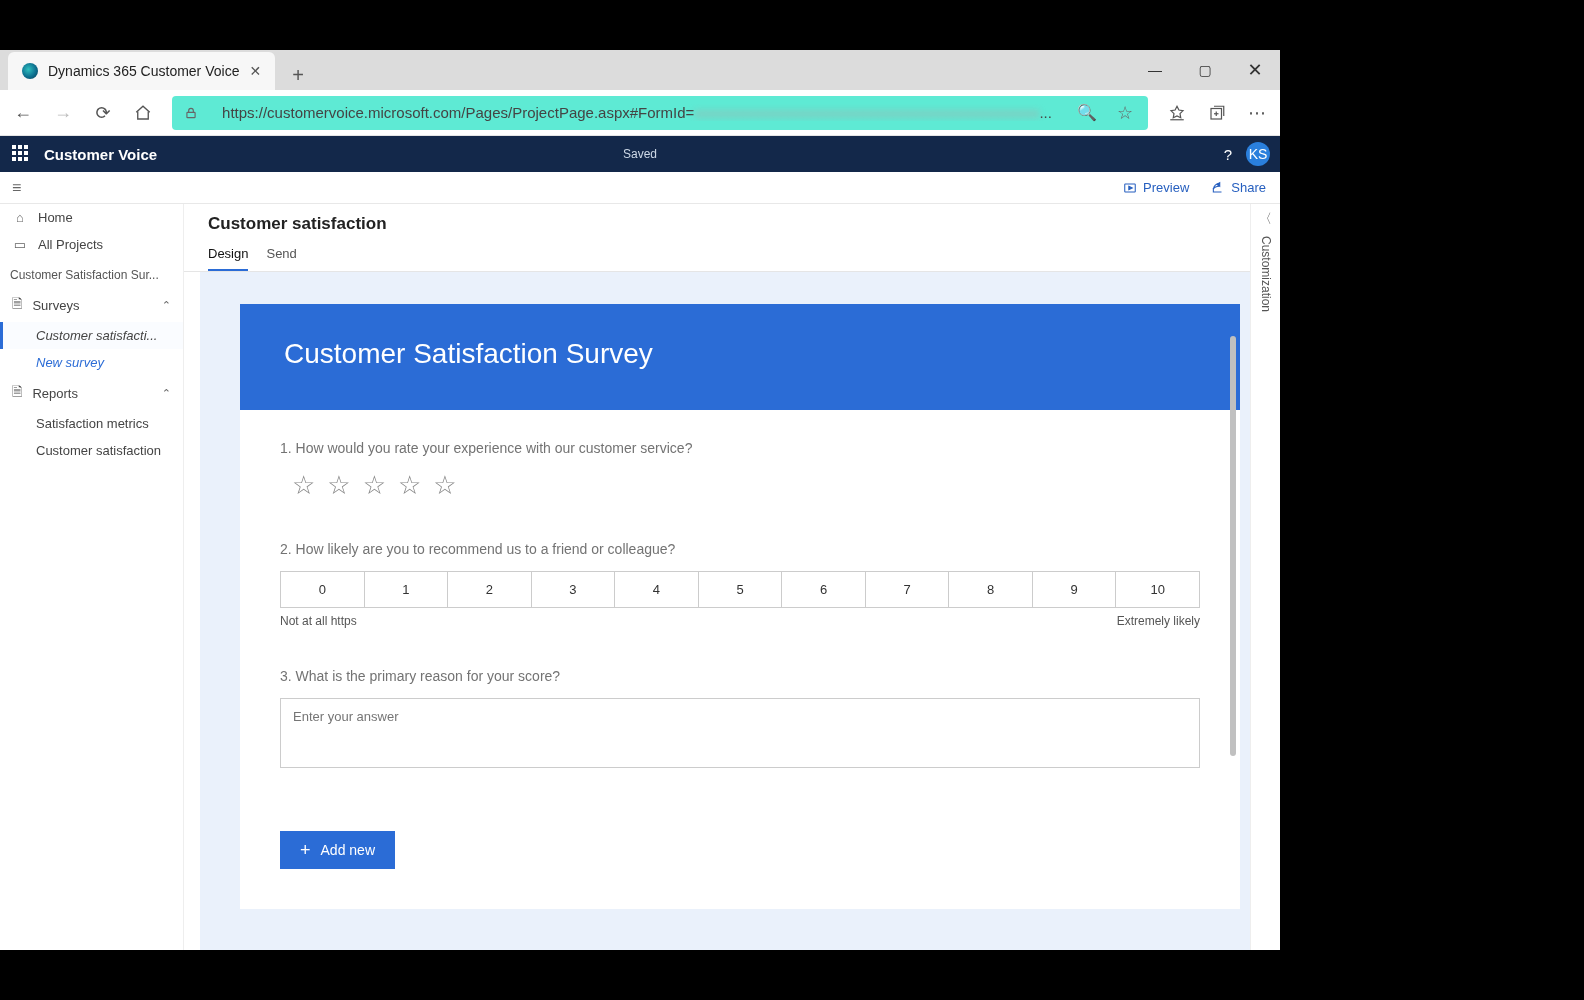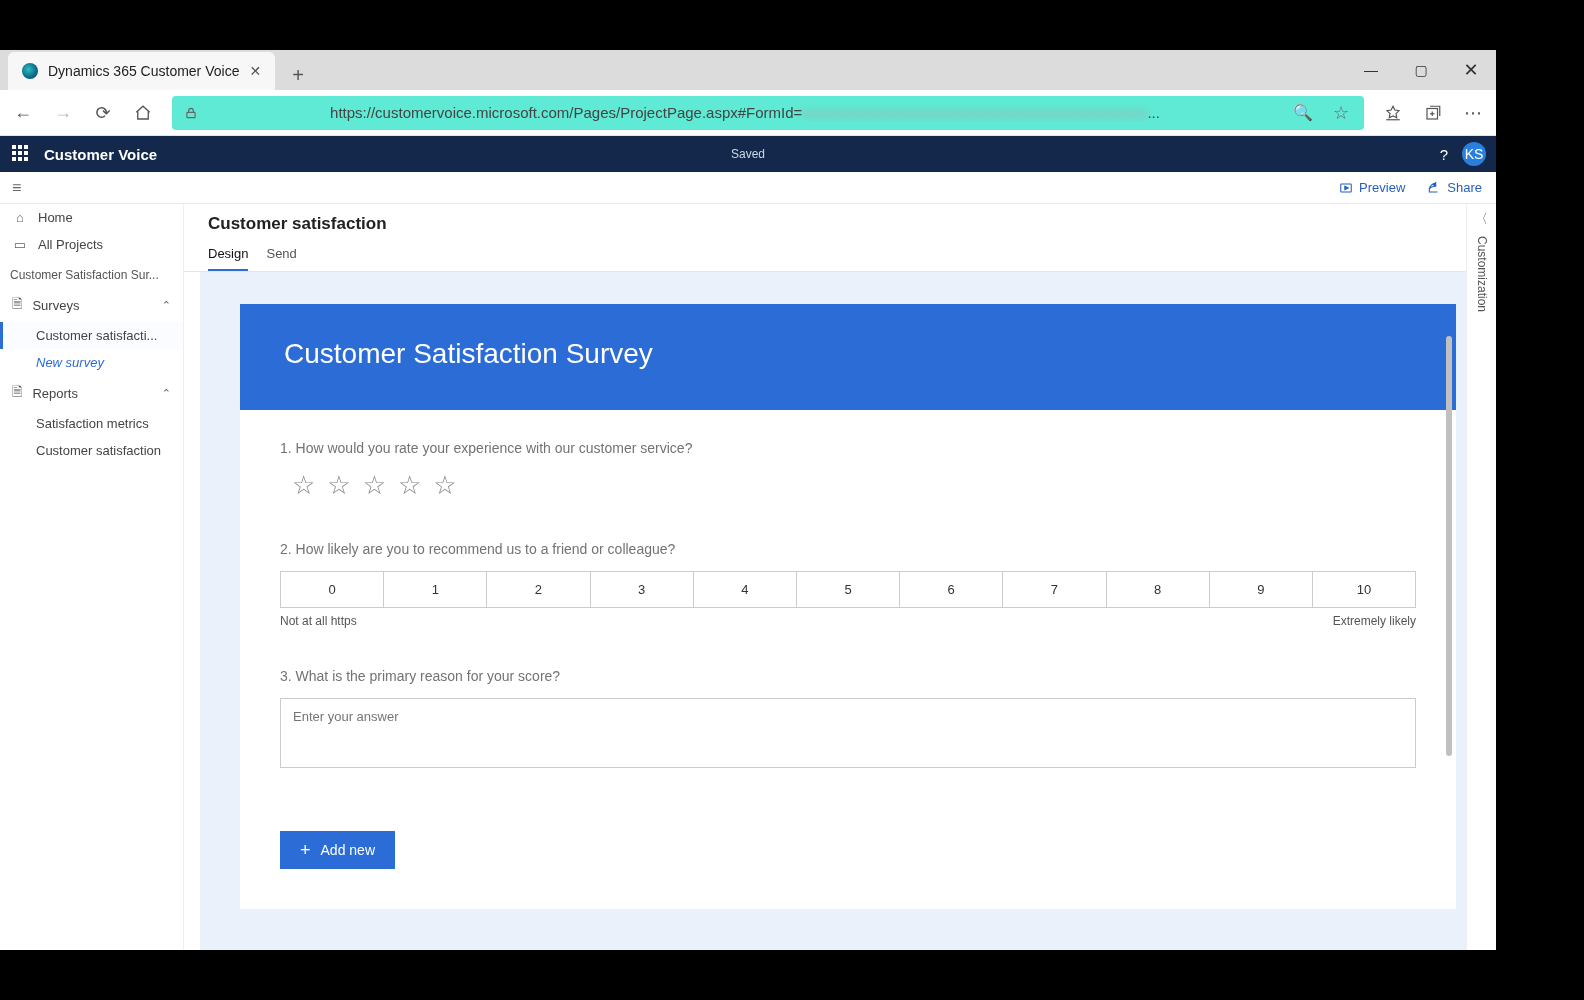--- a/index.html
+++ b/index.html
@@ -1,19 +1,19 @@
 <!DOCTYPE html>
 <html><head>
 <meta charset="utf-8">
 <style>
 * { box-sizing: border-box; margin: 0; padding: 0; font-family: "Segoe UI", Arial, sans-serif; }
 html, body { width: 1584px; height: 1000px; overflow: hidden; background: #000; }
 
 .letterbox { position: absolute; top: 0; left: 0; width: 1584px; height: 1000px; background: #000; }
-.frame { position: absolute; top: 50px; left: 0; width: 1496px; height: 900px; background: #fff; display: flex; flex-direction: column; }
+.frame { position: absolute; top: 50px; left: 0; width: 1280px; height: 900px; background: #fff; display: flex; flex-direction: column; }
 
 
 .tabbar { height: 40px; background: #dcdcdc; display: flex; align-items: flex-end; position: relative; }
 .tab { height: 38px; background: #f7f7f7; border-radius: 6px 6px 0 0; display: flex; align-items: center; padding: 0 14px; margin-left: 8px; gap: 10px; min-width: 260px; }
 .tab .favicon { width: 16px; height: 16px; border-radius: 50%; background: radial-gradient(circle at 40% 40%, #2fbfbf 0%, #0c6f8f 55%, #083a4f 100%); }
 .tab .title { font-size: 14px; color: #222; flex: 1; white-space: nowrap; overflow: hidden; text-overflow: ellipsis; }
 .tab .close { font-size: 14px; color: #555; cursor: pointer; }
 .newtab { width: 30px; height: 30px; margin-left: 8px; display: flex; align-items: center; justify-content: center; font-size: 20px; color: #555; cursor: pointer; }
 .winctrls { position: absolute; right: 0; top: 0; height: 40px; display: flex; }
 .winctrls > div { width: 50px; display: flex; align-items: center; justify-content: center; font-size: 14px; color: #333; cursor: pointer; }
@@ -48,21 +48,21 @@
 
 
 .sidebar { width: 184px; border-right: 1px solid #eee; background: #fff; font-size: 13px; color: #444; overflow: hidden; }
 .sidebar .sec { padding: 6px 12px; display: flex; align-items: center; gap: 10px; cursor: pointer; }
 .sidebar .sec .ic { width: 16px; text-align: center; color: #666; font-size: 13px; }
 .sidebar .projlabel { padding: 10px 10px 6px 10px; font-size: 12px; color: #555; white-space: nowrap; overflow: hidden; text-overflow: ellipsis; }
 .sidebar .group { padding: 6px 12px; display: flex; align-items: center; justify-content: space-between; cursor: pointer; }
 .sidebar .group .gleft { display: flex; align-items: center; gap: 10px; }
 .sidebar .chev { color: #666; font-size: 11px; }
 .sidebar .item { padding: 6px 12px 6px 36px; cursor: pointer; white-space: nowrap; overflow: hidden; text-overflow: ellipsis; }
-.sidebar .item.active { border-left: 3px solid #2b6cd6; background: #fafcff; padding-left: 33px; }
+.sidebar .item.active { border-left: 3px solid #2b6cd6; background: #fafcff; padding-left: 33px; font-style: italic; }
 .sidebar .item.link { color: #2b6cd6; font-style: italic; }
 
 
 .content { flex: 1; display: flex; flex-direction: column; min-width: 0; position: relative; }
 .pagetitle { padding: 10px 24px 0 24px; font-size: 17px; font-weight: 600; color: #222; }
 .tabs { display: flex; gap: 18px; padding: 6px 24px 0 24px; font-size: 13px; }
 .tabs .t { padding: 6px 0 8px 0; color: #555; cursor: pointer; }
 .tabs .t.active { color: #111; border-bottom: 2px solid #2b6cd6; }
 .tabsborder { height: 1px; background: #e5e5e5; }
 

